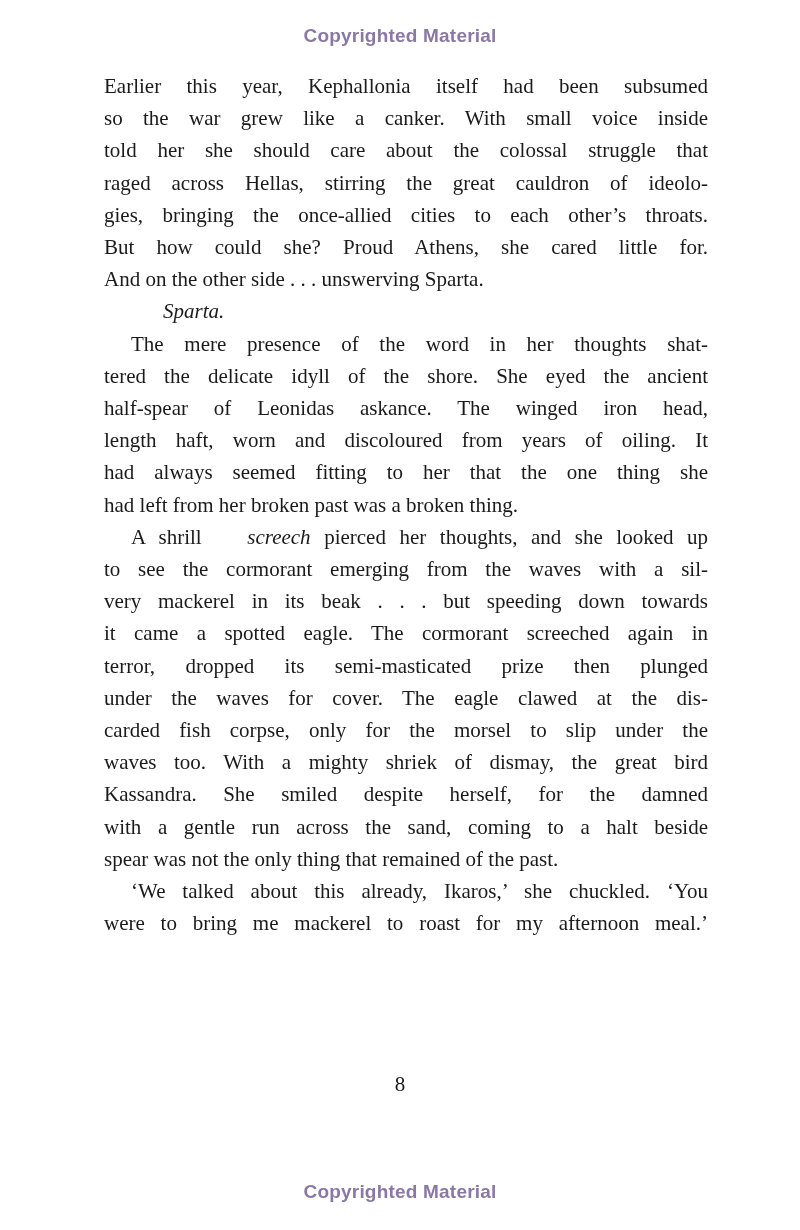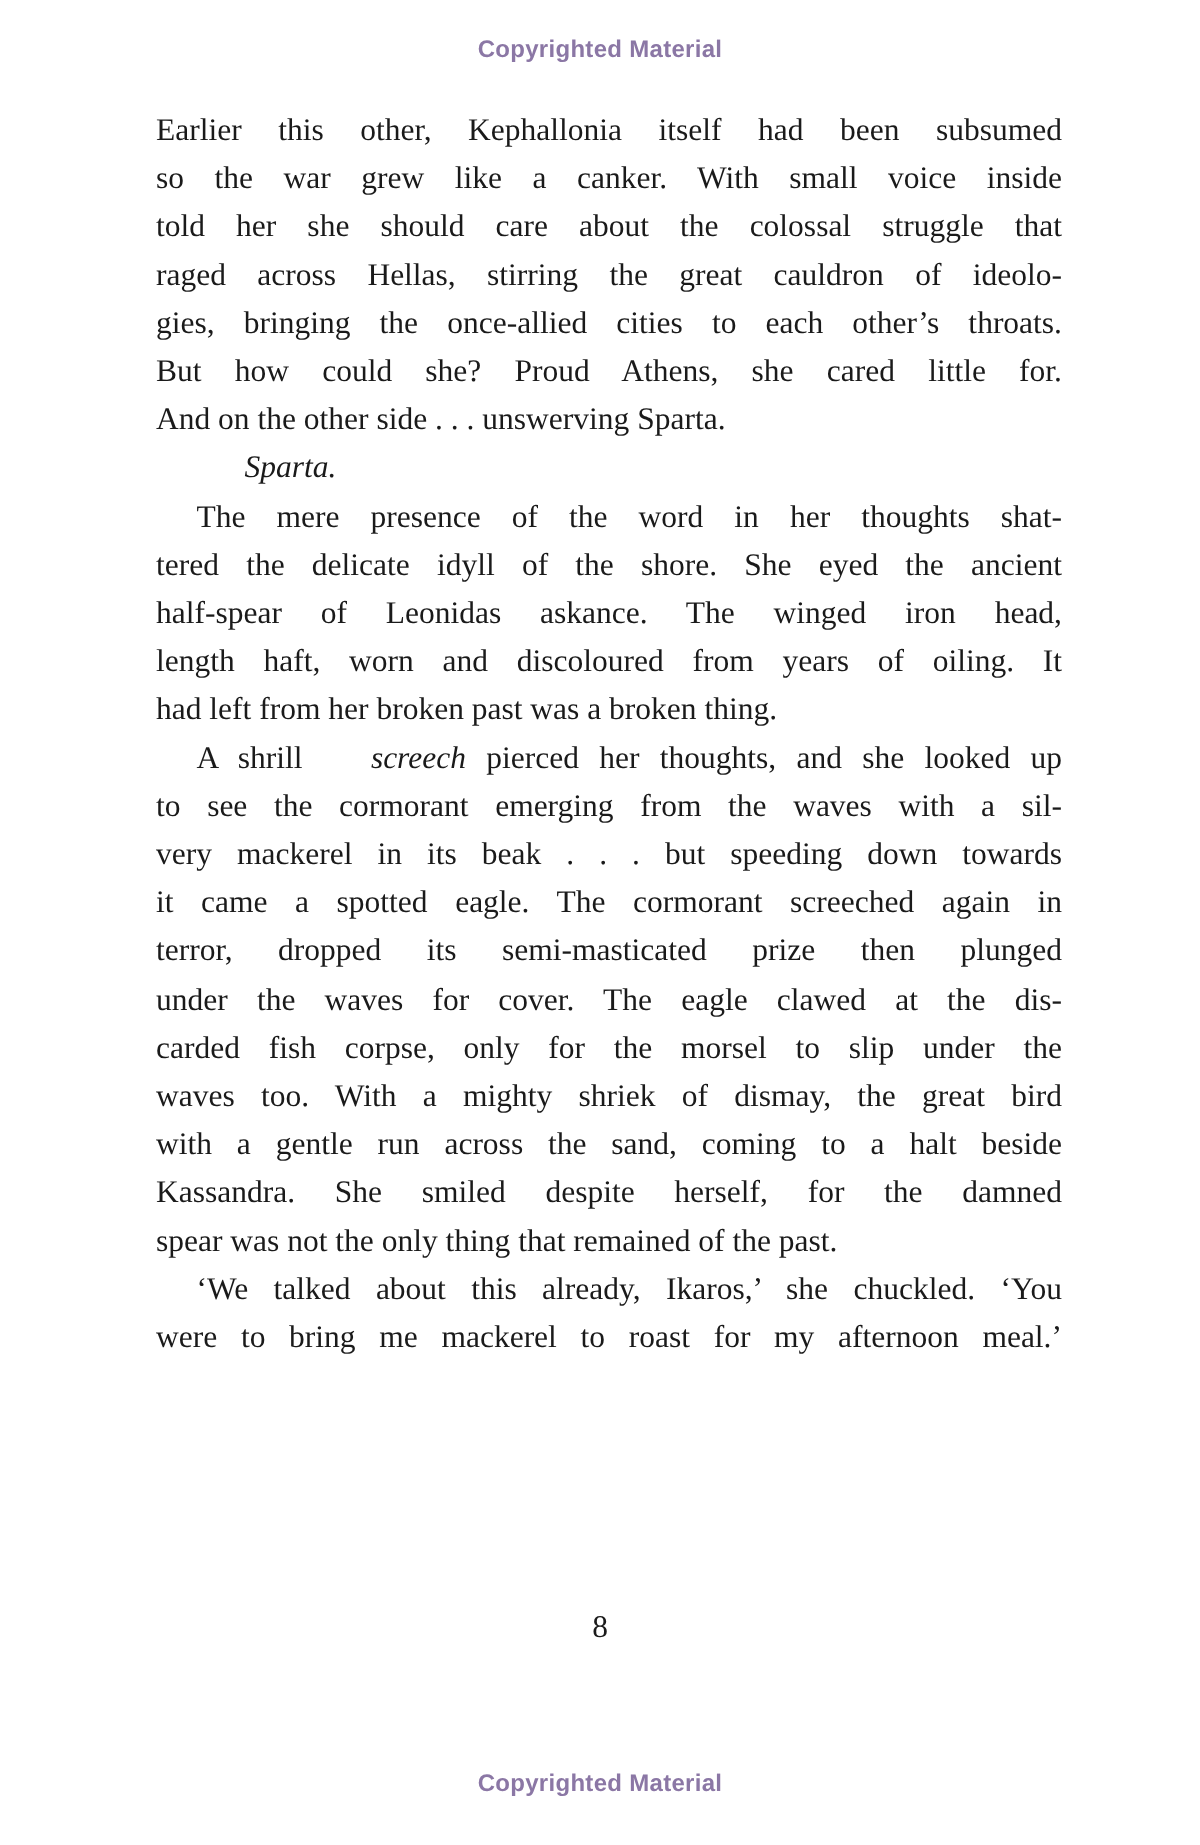--- a/index.html
+++ b/index.html
@@ -9,21 +9,21 @@
     position: relative;
     font-family: "Liberation Serif", serif;
     overflow: hidden;
   }
   .notice {
     position: absolute;
     left: 0; width: 800px;
     text-align: center;
     font-family: "Liberation Sans", sans-serif;
     font-weight: bold;
-    font-size: 16px;
+    font-size: 19px;
     letter-spacing: 0.2px;
     color: var(--notice-color, #8b77a5);
   }
   .notice.top { top: 25px; }
   .notice.bottom { top: 1181px; }
   .text-block {
     position: absolute;
     left: 104px; top: 70px;
     width: 604px;
     font-size: 21px;
@@ -45,43 +45,44 @@
     font-size: 21px;
     color: var(--text-color, #1a1a1a);
   }
 </style>
 </head>
 <body style="--page-bg: #ffffff; --text-color: #1a1a1a; --notice-color: #8b77a5;">
 
 <div class="notice top">Copyrighted Material</div>
 
 <div class="text-block">
-    <div class="line"><span>Earlier this other, Kephallonia itself had been subsumed</span></div>
+    <div class="line"><span>Earlier this year, Kephallonia itself had been subsumed</span></div>
     <div class="line"><span>so the war grew like a canker. With small voice inside</span></div>
     <div class="line"><span>told her she should care about the colossal struggle that</span></div>
     <div class="line"><span>raged across Hellas, stirring the great cauldron of ideolo-</span></div>
     <div class="line"><span>gies, bringing the once-allied cities to each other’s throats.</span></div>
     <div class="line"><span>But how could she? Proud Athens, she cared little for.</span></div>
     <div class="line para-end"><span>And on the other side . . . unswerving Sparta.</span></div>
     <div class="line indent para-end"><span class="italic">Sparta.</span></div>
     <div class="line indent"><span>The mere presence of the word in her thoughts shat-</span></div>
     <div class="line"><span>tered the delicate idyll of the shore. She eyed the ancient</span></div>
     <div class="line"><span>half-spear of Leonidas askance. The winged iron head,</span></div>
     <div class="line"><span>length haft, worn and discoloured from years of oiling. It</span></div>
+    <div class="line"><span>had always seemed fitting to her that the one thing she</span></div>
     <div class="line para-end"><span>had left from her broken past was a broken thing.</span></div>
     <div class="line indent"><span>A shrill </span><span class="italic">screech</span><span> pierced her thoughts, and she looked up</span></div>
     <div class="line"><span>to see the cormorant emerging from the waves with a sil-</span></div>
     <div class="line"><span>very mackerel in its beak . . . but speeding down towards</span></div>
     <div class="line"><span>it came a spotted eagle. The cormorant screeched again in</span></div>
     <div class="line"><span>terror, dropped its semi-masticated prize then plunged</span></div>
     <div class="line"><span>under the waves for cover. The eagle clawed at the dis-</span></div>
     <div class="line"><span>carded fish corpse, only for the morsel to slip under the</span></div>
     <div class="line"><span>waves too. With a mighty shriek of dismay, the great bird</span></div>
+    <div class="line"><span>Kassandra. She smiled despite herself, for the damned</span></div>
     <div class="line"><span>with a gentle run across the sand, coming to a halt beside</span></div>
-    <div class="line"><span>Kassandra. She smiled despite herself, for the damned</span></div>
     <div class="line para-end"><span>spear was not the only thing that remained of the past.</span></div>
     <div class="line indent"><span>‘We talked about this already, Ikaros,’ she chuckled. ‘You</span></div>
     <div class="line"><span>were to bring me mackerel to roast for my afternoon meal.’</span></div>
   </div>
 
 <div class="page-number">8</div>
 
 <div class="notice bottom">Copyrighted Material</div>
 
 </body></html>

